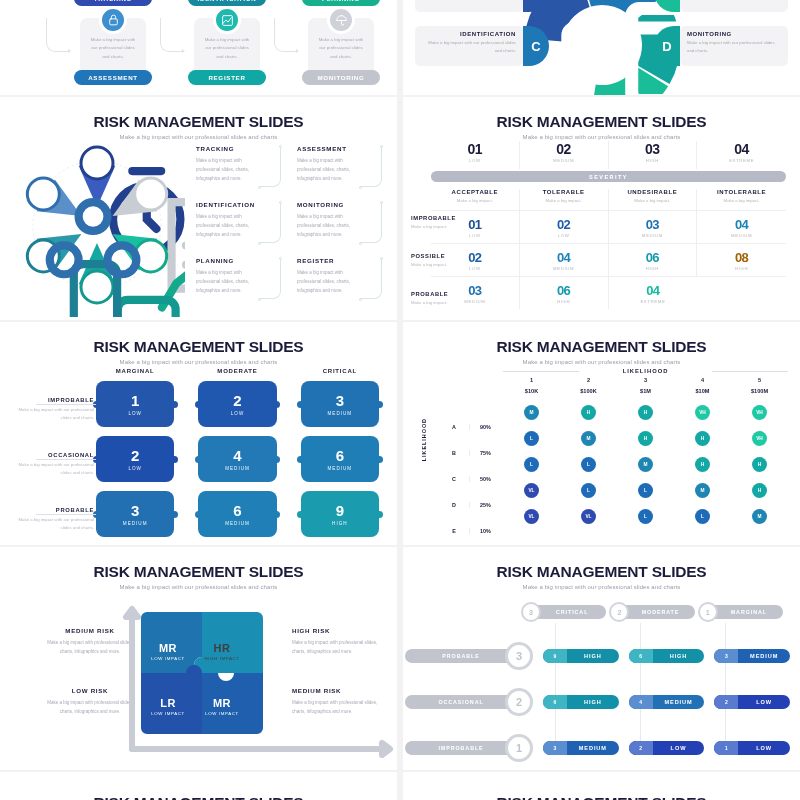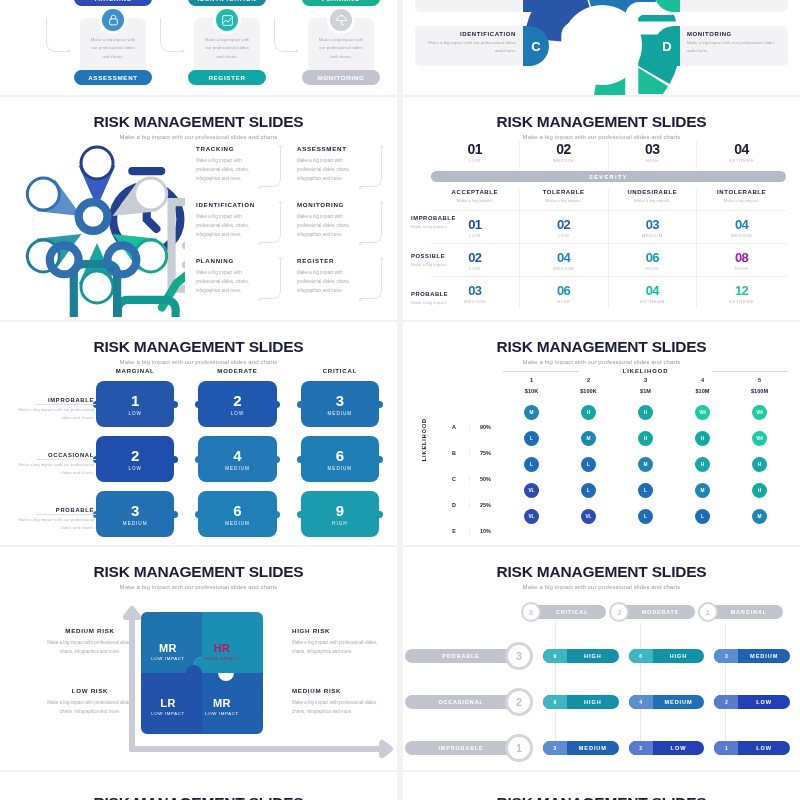--- a/index.html
+++ b/index.html
@@ -510,39 +510,35 @@
             </div>
             <div>
               <div class="sev-n" style="color:#1a83b8">04</div>
               <div class="sev-cap">MEDIUM</div>
             </div>
             <div>
               <div class="sev-n" style="color:#159aad">06</div>
               <div class="sev-cap">HIGH</div>
             </div>
             <div>
-              <div class="sev-n" style="color:#a21caf">08</div>
+              <div class="sev-n" style="color:#a16207">08</div>
               <div class="sev-cap">HIGH</div>
             </div>
           </div>
           <div class="sev-row">
             <div>
               <div class="sev-n" style="color:#1b72b2">03</div>
               <div class="sev-cap">MEDIUM</div>
             </div>
             <div>
               <div class="sev-n" style="color:#159aad">06</div>
               <div class="sev-cap">HIGH</div>
             </div>
             <div>
               <div class="sev-n" style="color:#12bda0">04</div>
-              <div class="sev-cap">EXTREME</div>
-            </div>
-            <div>
-              <div class="sev-n" style="color:#21c6a2">12</div>
               <div class="sev-cap">EXTREME</div>
             </div>
           </div>
         </div>
     </div>
   </div>
 
   <div class="slide">
     <div class="s-title">RISK MANAGEMENT SLIDES</div>
     <div class="s-sub">Make a big impact with our professional slides and charts</div>
@@ -753,21 +749,21 @@
         <svg class="pz-wrap" viewBox="0 0 122 122">
           <path d="M6 0H61V45 a8 8 0 0 0 0 16 V61H0V6a6 6 0 0 1 6-6Z" fill="#1f73ae"></path>
           <path d="M61 0H116a6 6 0 0 1 6 6V61H61V61a8 8 0 0 1 0-16V0Z" fill="#1b8fb3"></path>
           <path d="M0 61H45a8 8 0 0 1 16 0H61V122H6a6 6 0 0 1-6-6V61Z" fill="#2352aa"></path>
           <path d="M61 61H77a8 8 0 0 0 16 0H122V116a6 6 0 0 1-6 6H61V61Z" fill="#1f5fae"></path>
         </svg>
         <div style="position: absolute; left: 146px; top: 95px; width: 44px; text-align: center; color: rgb(255, 255, 255);">
           <div style="font-size:11px;font-weight:bold;letter-spacing:0.5px">MR</div>
           <div style="font-size:4.4px;letter-spacing:0.6px;margin-top:2px">LOW IMPACT</div>
         </div>
-        <div style="position: absolute; left: 200px; top: 95px; width: 44px; text-align: center; color: #be185d;">
+        <div style="position: absolute; left: 200px; top: 95px; width: 44px; text-align: center; color: #404040;">
           <div style="font-size:11px;font-weight:bold;letter-spacing:0.5px">HR</div>
           <div style="font-size:4.4px;letter-spacing:0.6px;margin-top:2px">HIGH IMPACT</div>
         </div>
         <div style="position: absolute; left: 146px; top: 150px; width: 44px; text-align: center; color: rgb(255, 255, 255);">
           <div style="font-size:11px;font-weight:bold;letter-spacing:0.5px">LR</div>
           <div style="font-size:4.4px;letter-spacing:0.6px;margin-top:2px">LOW IMPACT</div>
         </div>
         <div style="position: absolute; left: 200px; top: 150px; width: 44px; text-align: center; color: rgb(255, 255, 255);">
           <div style="font-size:11px;font-weight:bold;letter-spacing:0.5px">MR</div>
           <div style="font-size:4.4px;letter-spacing:0.6px;margin-top:2px">LOW IMPACT</div>

